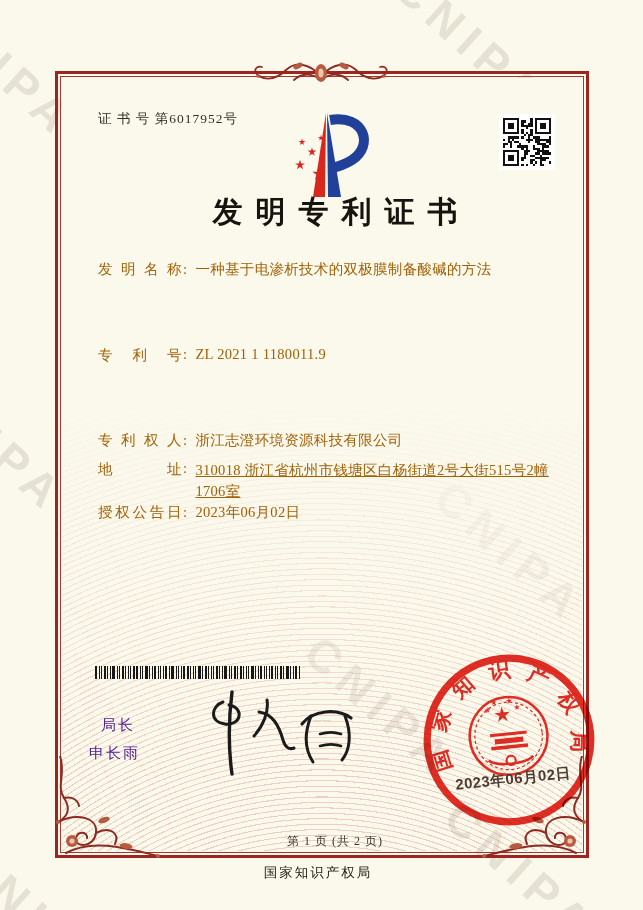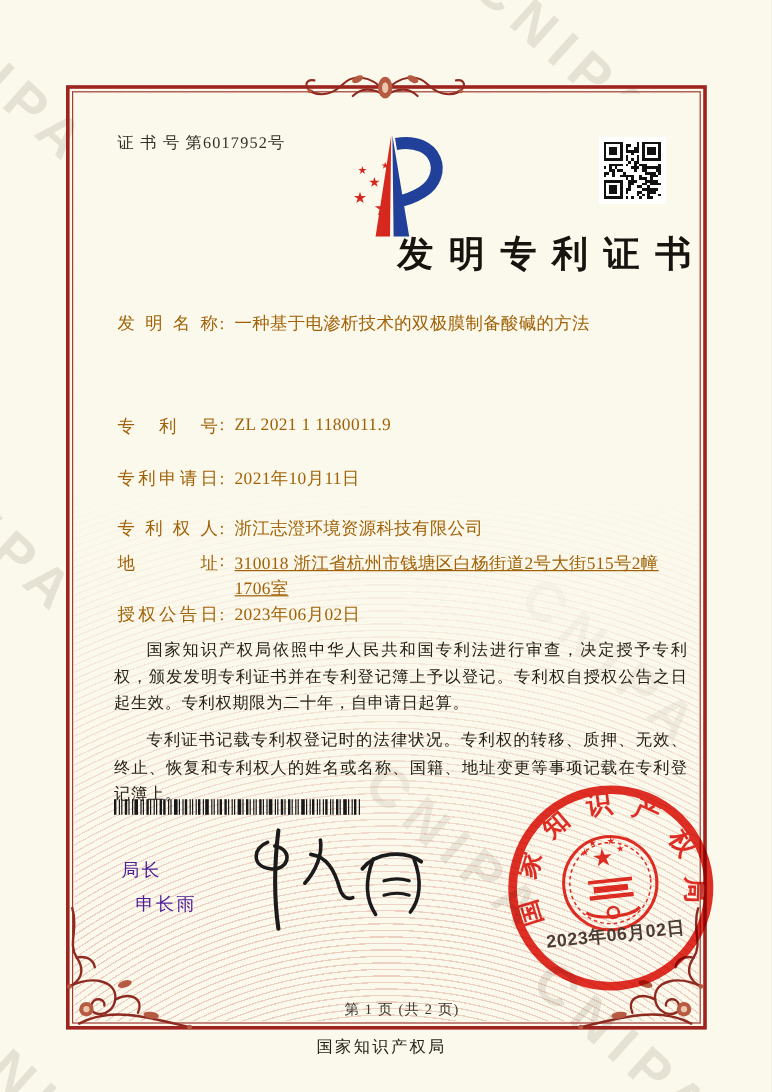--- a/index.html
+++ b/index.html
@@ -31,39 +31,39 @@
     position:absolute;inset:4px;
     background:linear-gradient(180deg,#fbf8ec 0%,#fbf8ec 42%,rgba(251,248,236,0) 90%);
   }
   
   .content{position:absolute;inset:0;z-index:3;}
   .abs{position:absolute;margin-left:13px;}
   .cert-no{left:85px;top:110px;font-size:13.5px;letter-spacing:1px;color:#33302a;}
   .logo-box{left:260px;top:111px;width:108px;height:88px;}
   .qr-box{left:486px;top:114px;width:56px;height:56px;background:#ffffff;padding:4px;box-sizing:border-box;}
   .title{
-    left:42px;top:192px;width:534px;text-align:right;
+    left:55px;top:192px;width:534px;text-align:center;
     font-size:30px;font-weight:bold;letter-spacing:13px;color:#17130e;text-indent:13px;
   }
   .frow{left:85px;width:475px;font-size:14.5px;letter-spacing:.4px;color:#a16207;}
   .flabel{display:inline-block;width:84px;text-align:justify;text-align-last:justify;vertical-align:top;}
   .fcolon{margin:0 8px 0 1px;}
   .fvalue{letter-spacing:.3px;}
   .fvalue.addr{display:inline-block;width:374px;vertical-align:top;line-height:21px;text-decoration:underline;}
   .fgroup2{position:absolute;left:235px;top:0;}
   .fgroup2 .flabel{width:84px;}
   .paras{left:82px;top:531px;width:478px;font-size:13.5px;line-height:1.64;
     text-align:justify;letter-spacing:.6px;color:#262118;}
   .paras p{margin:0 0 9px 0;text-indent:2em;}
   .barcode{left:82px;top:666px;height:13px;display:flex;gap:1.5px;align-items:stretch;}
   .barcode div{background:#181818;height:100%;}
   .director{font-family:"Liberation Sans","DejaVu Sans",sans-serif;
     font-size:15px;letter-spacing:2px;color:#4c1d95;}
   .director.t1{left:88px;top:716px;}
-  .director.t2{left:100px;top:744px;}
+  .director.t2{left:76px;top:744px;}
   .sig-box{left:185px;top:686px;width:172px;height:92px;}
   .seal-box{left:406px;top:650px;width:180px;height:180px;z-index:5;mix-blend-mode:multiply;opacity:.95;}
   .page-footer{left:55px;top:833px;width:534px;text-align:center;font-size:12px;color:#3a362e;letter-spacing:1px;}
   .continuation{left:55px;top:864px;width:500px;text-align:center;font-size:13.5px;letter-spacing:2px;color:#262118;}
   
   .orn{position:absolute;z-index:4;pointer-events:none;}
   .orn-top{left:246px;top:53px;width:150px;height:38px;}
   .orn-bl{left:52px;top:756px;width:112px;height:104px;}
   .orn-br{left:478px;top:756px;width:112px;height:104px;transform:scaleX(-1);}
 </style>
@@ -123,37 +123,30 @@
     </div>
 
     <div class="abs title">发明专利证书</div>
 
     <div class="abs frow" style="top:260px">
       <span class="flabel">发明名称</span><span class="fcolon">:</span><span class="fvalue">一种基于电渗析技术的双极膜制备酸碱的方法</span>
     </div>
     <div class="abs frow" style="top:346px">
       <span class="flabel">专利号</span><span class="fcolon">:</span><span class="fvalue">ZL 2021 1 1180011.9</span>
     </div>
-    <div class="abs frow" style="top:389px">
-      <span class="flabel">专利申请日</span><span class="fcolon">:</span><span class="fvalue">2021年10月11日</span>
-    </div>
     <div class="abs frow" style="top:431px">
       <span class="flabel">专利权人</span><span class="fcolon">:</span><span class="fvalue">浙江志澄环境资源科技有限公司</span>
     </div>
     <div class="abs frow" style="top:460px">
       <span class="flabel">地址</span><span class="fcolon">:</span><span class="fvalue addr">310018 浙江省杭州市钱塘区白杨街道2号大街515号2幢1706室</span>
     </div>
     <div class="abs frow" style="top:503px">
       <span class="flabel">授权公告日</span><span class="fcolon">:</span><span class="fvalue">2023年06月02日</span>
     </div>
 
-    <div class="abs paras">
-      <p>国家知识产权局依照中华人民共和国专利法进行审查，决定授予专利权，颁发发明专利证书并在专利登记簿上予以登记。专利权自授权公告之日起生效。专利权期限为二十年，自申请日起算。</p>
-      <p>专利证书记载专利权登记时的法律状况。专利权的转移、质押、无效、终止、恢复和专利权人的姓名或名称、国籍、地址变更等事项记载在专利登记簿上。</p>
-    </div>
 
     <div class="abs barcode" id="barcode">
         <div style="width: 2px;"></div>
         <div style="width: 1px;"></div>
         <div style="width: 1px;"></div>
         <div style="width: 2px;"></div>
         <div style="width: 1px;"></div>
         <div style="width: 1px;"></div>
         <div style="width: 3px;"></div>
         <div style="width: 1px;"></div>

